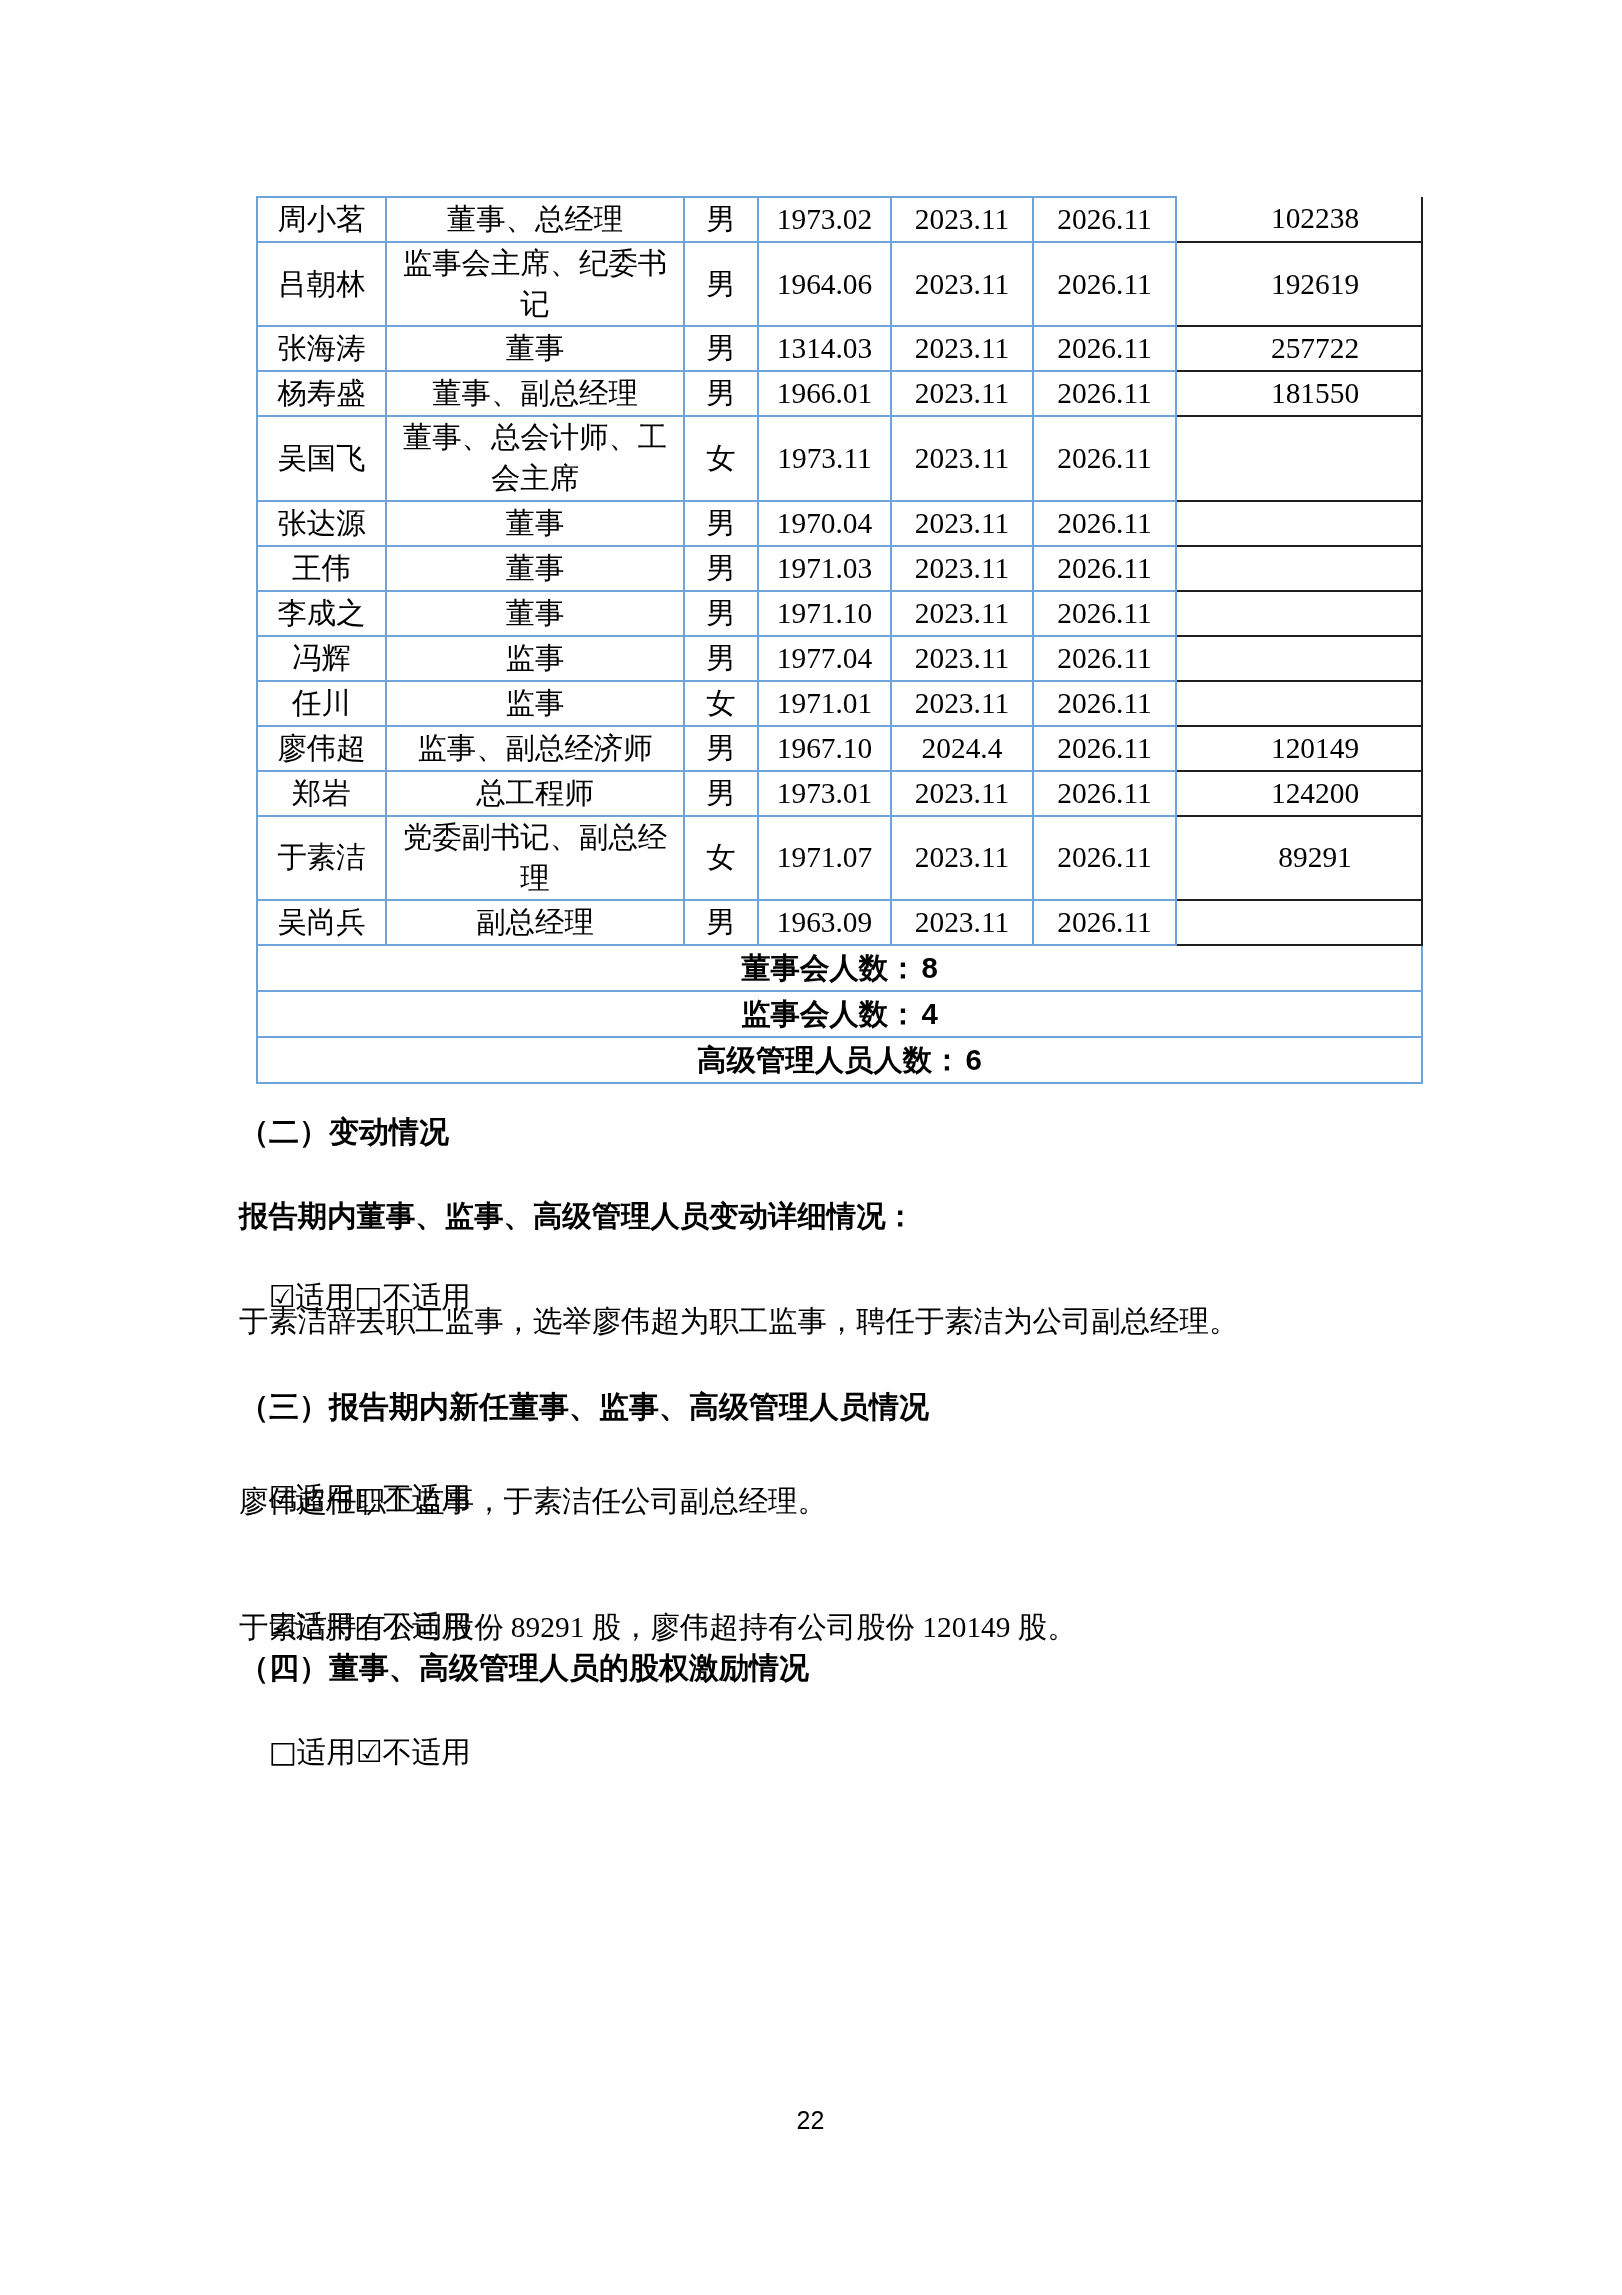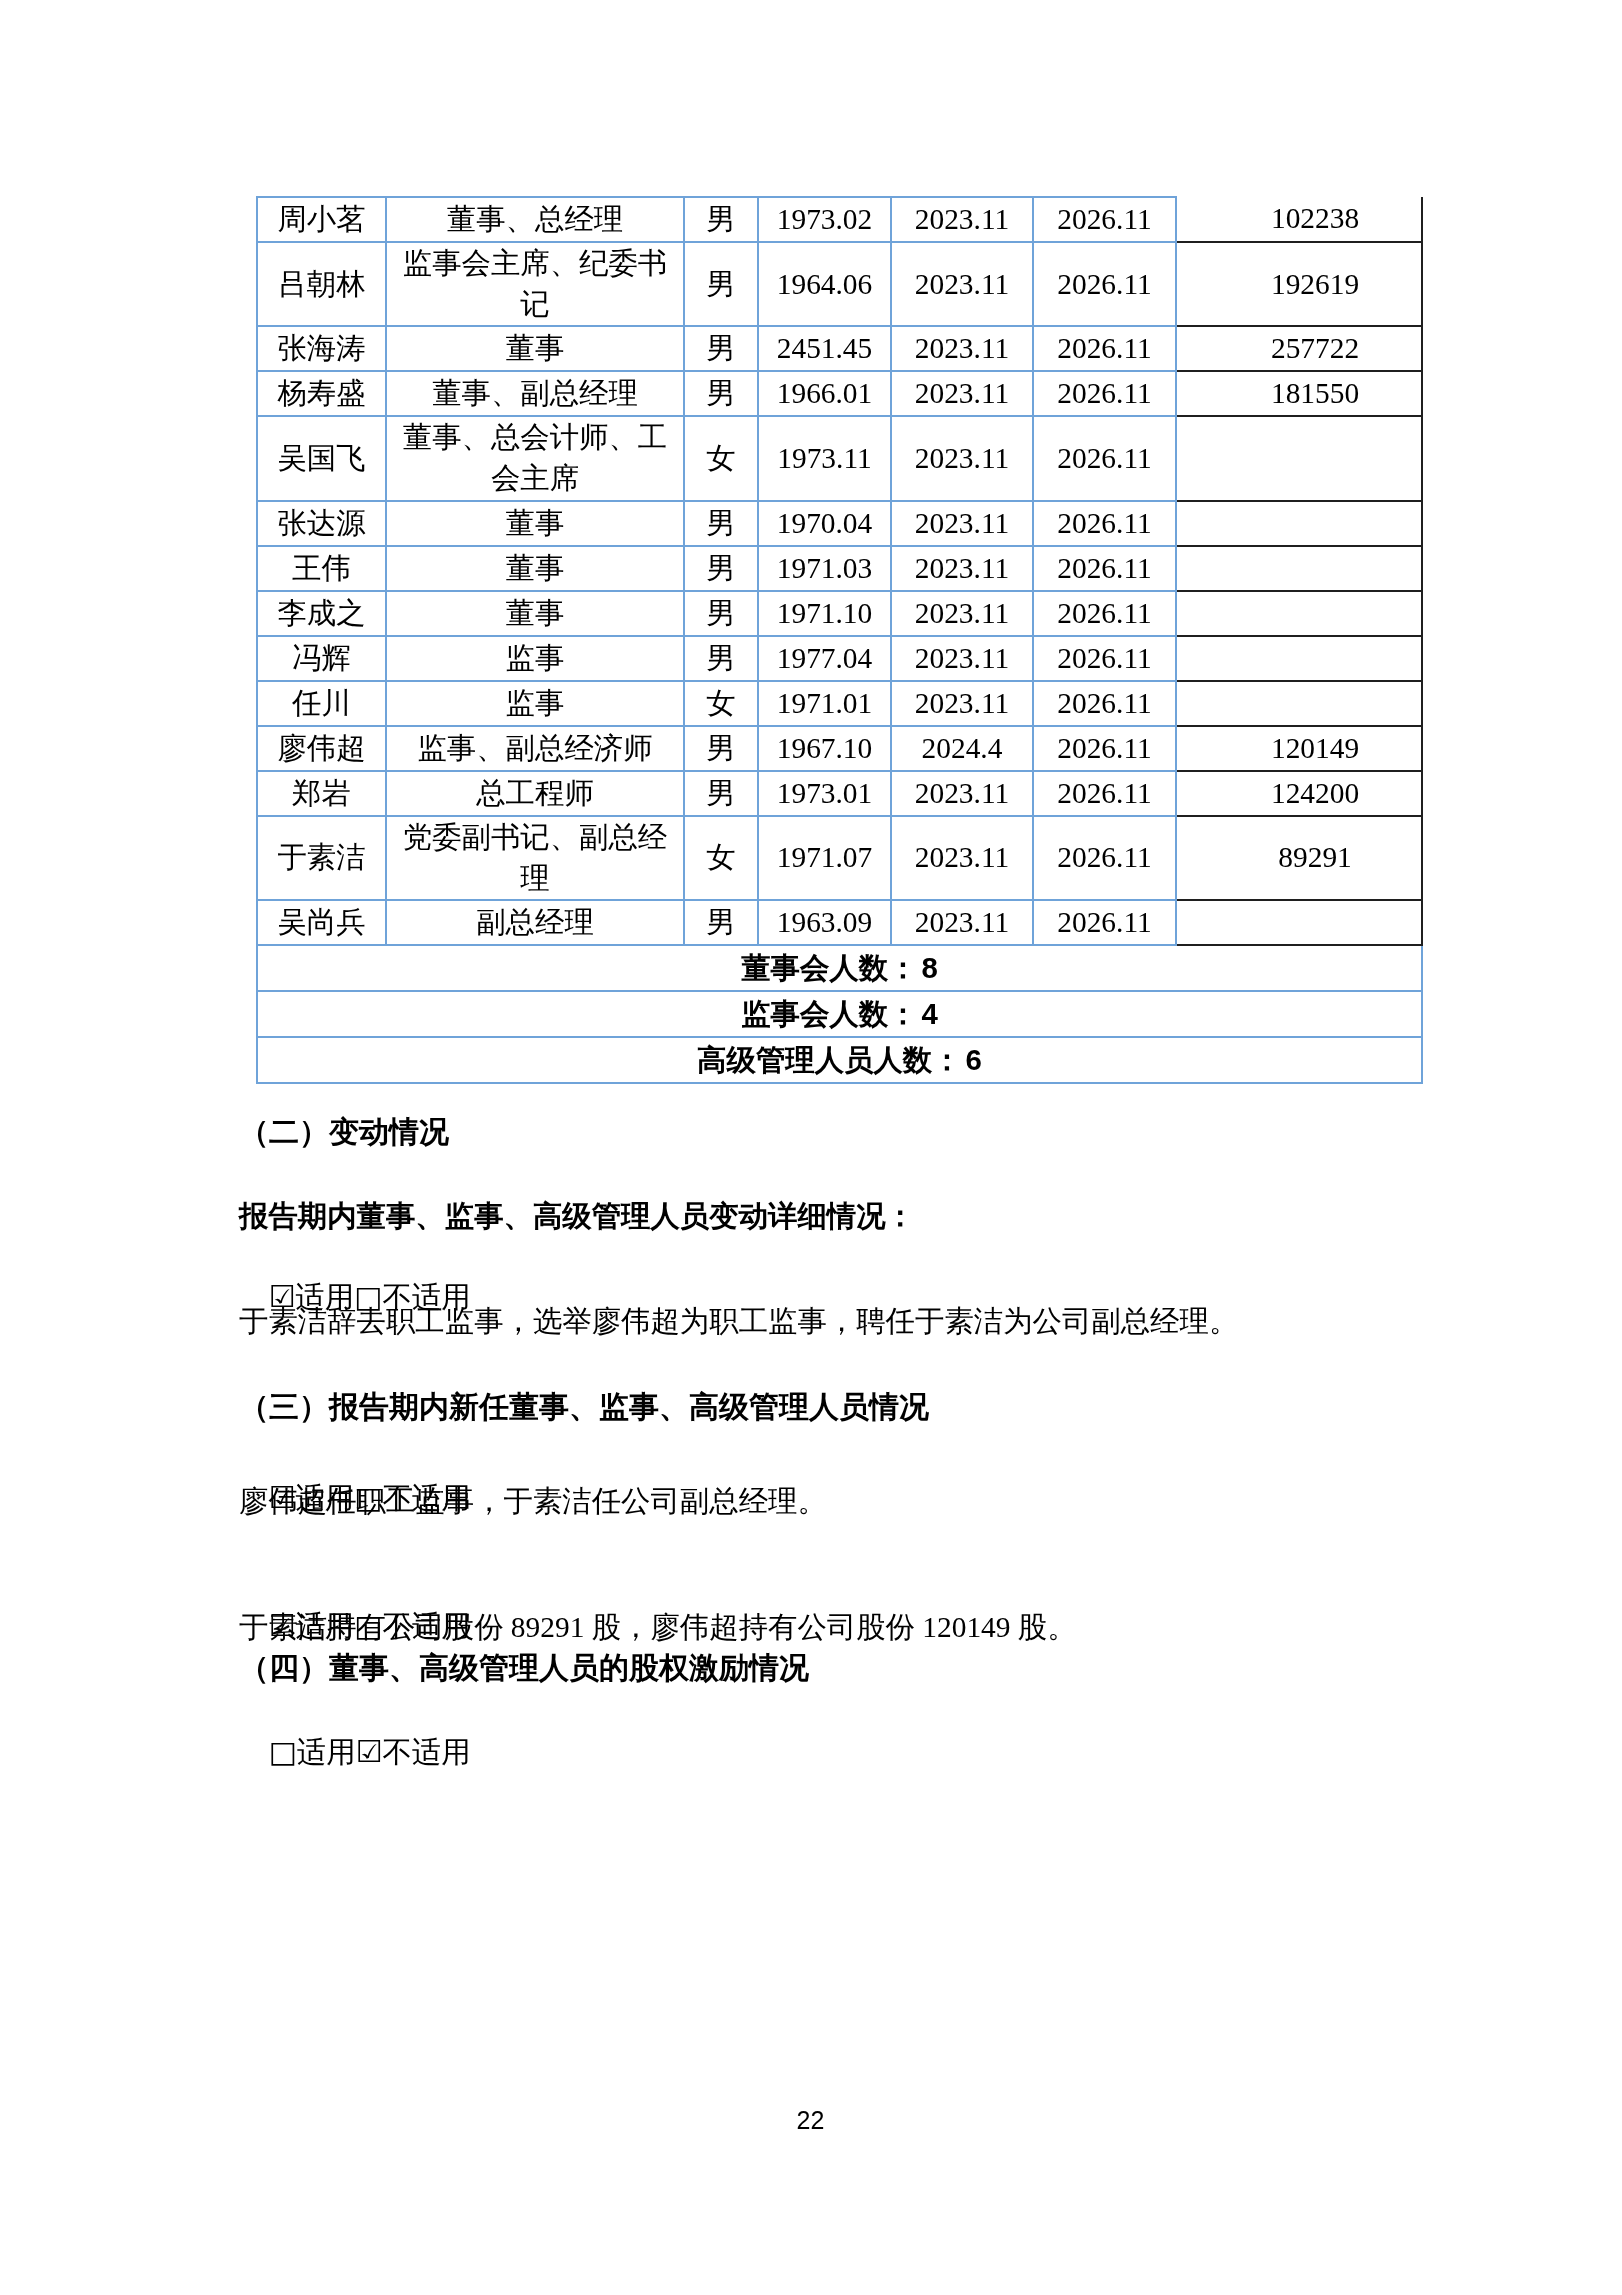--- a/index.html
+++ b/index.html
@@ -88,21 +88,21 @@
       <td>男</td>
       <td>1964.06</td>
       <td>2023.11</td>
       <td>2026.11</td>
       <td class="shares-cell">192619</td>
     </tr>
         <tr>
       <td>张海涛</td>
       <td>董事</td>
       <td>男</td>
-      <td>2451.45</td>
+      <td>1314.03</td>
       <td>2023.11</td>
       <td>2026.11</td>
       <td class="shares-cell">257722</td>
     </tr>
         <tr>
       <td>杨寿盛</td>
       <td>董事、副总经理</td>
       <td>男</td>
       <td>1966.01</td>
       <td>2023.11</td>

